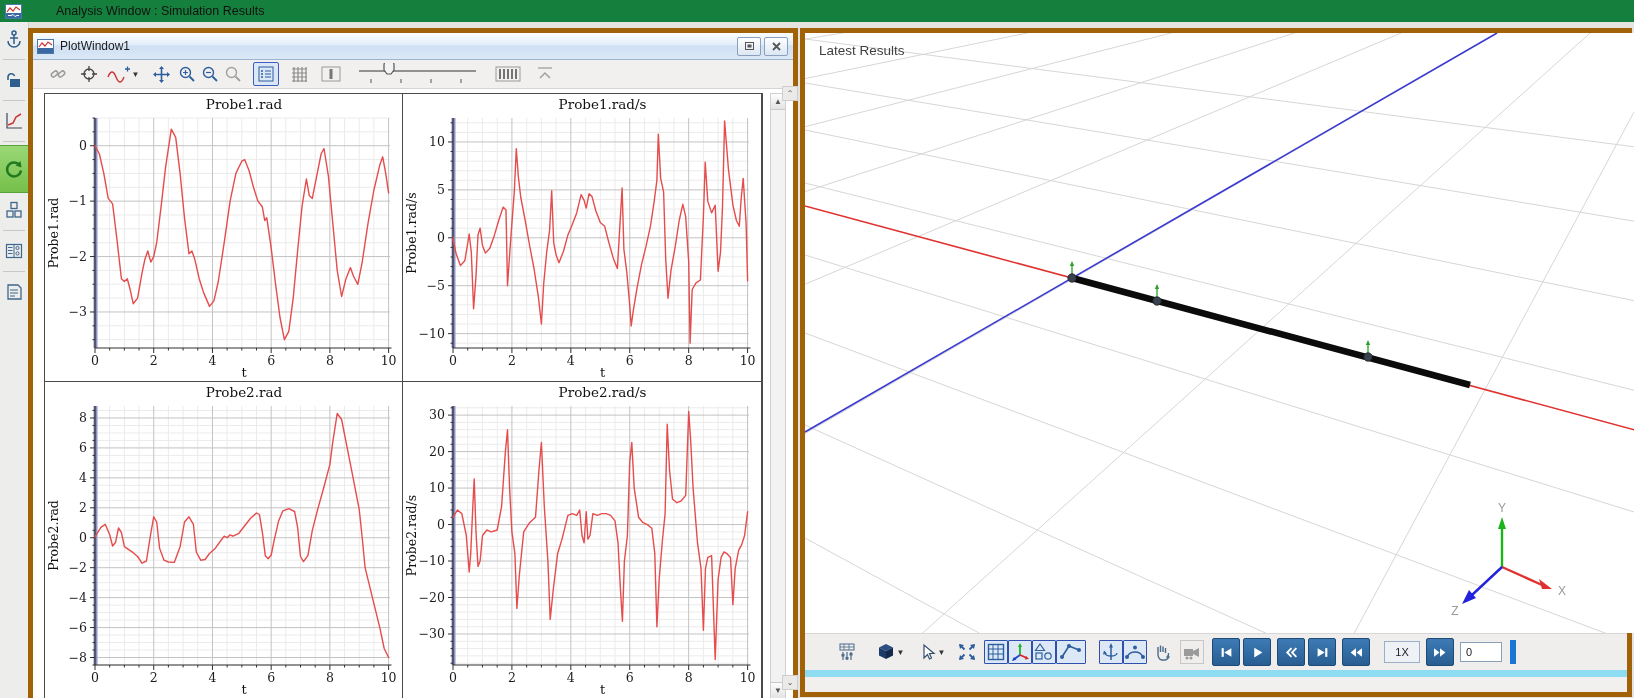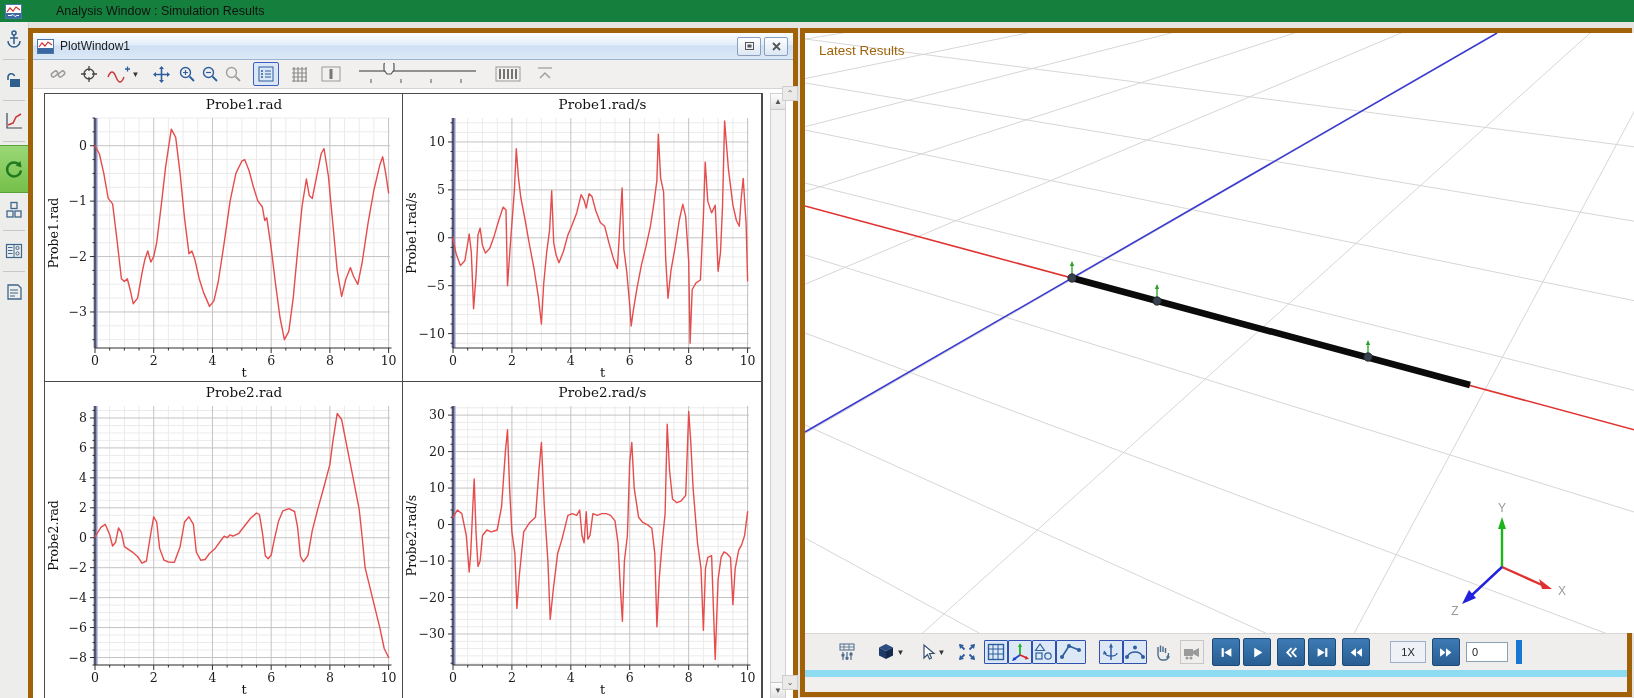--- a/index.html
+++ b/index.html
@@ -32,29 +32,29 @@
   .plot-grid{position:absolute;left:11px;top:4px;width:717px;height:604px;background:#4a4a4a;border:1px solid #4a4a4a;
              display:grid;grid-template-columns:357px 358px;grid-template-rows:287px 316px;grid-gap:1px;box-sizing:content-box;}
   .plot-cell{background:#fff;overflow:hidden;}
   .vscroll{position:absolute;left:737px;top:4px;width:16px;height:606px;background:#f2f2f2;border:1px solid #d0d0d0;box-sizing:border-box;}
   .vs-btn{width:14px;height:15px;background:linear-gradient(#fdfdfd,#e3e3e3);border-bottom:1px solid #c9c9c9;
           display:flex;align-items:center;justify-content:center;font-size:8px;color:#555;}
   .vs-btn.bottom{position:absolute;bottom:0;border-top:1px solid #c9c9c9;border-bottom:none;}
   
   #playwin{left:800px;top:28px;width:832px;height:669px;}
   .viewport{position:relative;width:830px;height:600px;background:#fff;}
-  .overlay-label{position:absolute;left:14px;top:10px;font-size:13.5px;color:#a16207;text-align:right;}
+  .overlay-label{position:absolute;left:14px;top:10px;font-size:13.5px;color:#404040;text-align:right;}
   .t3-toolbar{height:36px;background:#efeeec;border-top:1px solid #d8d7d5;display:flex;align-items:center;}
   .t3-ico{width:24px;height:24px;display:flex;align-items:center;justify-content:center;flex:0 0 auto;box-sizing:border-box;}
   .t3-ico.hl{border:1px solid #3050b0;background:#dde8f7;border-radius:1px;}
   .drop{font-size:8px;color:#333;margin-left:1px;}
   .pb-btn{width:26px;height:26px;background:linear-gradient(#3d7ab5,#285e92);border:1px solid #1d4a77;border-radius:2px;
           display:flex;align-items:center;justify-content:center;margin-left:3px;flex:0 0 auto;}
   .pb-display{width:34px;height:20px;background:#eef2f7;border:1px solid #9ab0c8;display:flex;align-items:center;justify-content:center;
-          font-size:11px;color:#222;margin-left:20px;}
+          font-size:11px;color:#222;margin-left:14px;}
   .pb-field{width:42px;height:20px;background:#ffffff;border:1px solid #8aa0b8;display:flex;align-items:center;
           font-size:11px;color:#222;margin-left:6px;padding-left:5px;box-sizing:border-box;}
   .pb-progress{width:6px;height:24px;background:#1976d2;margin-left:8px;}
   .cyan-strip{height:7px;background:#8edcf2;}
   
   .mid-strip{position:absolute;left:782px;top:86px;width:16px;height:604px;}
   .mid-arrow{width:14px;height:13px;display:flex;align-items:center;justify-content:center;font-size:8px;color:#555;
              background:#eceae8;border:1px solid #d0cecc;}
   .mid-arrow.bottom{position:absolute;bottom:0;}
 </style>

